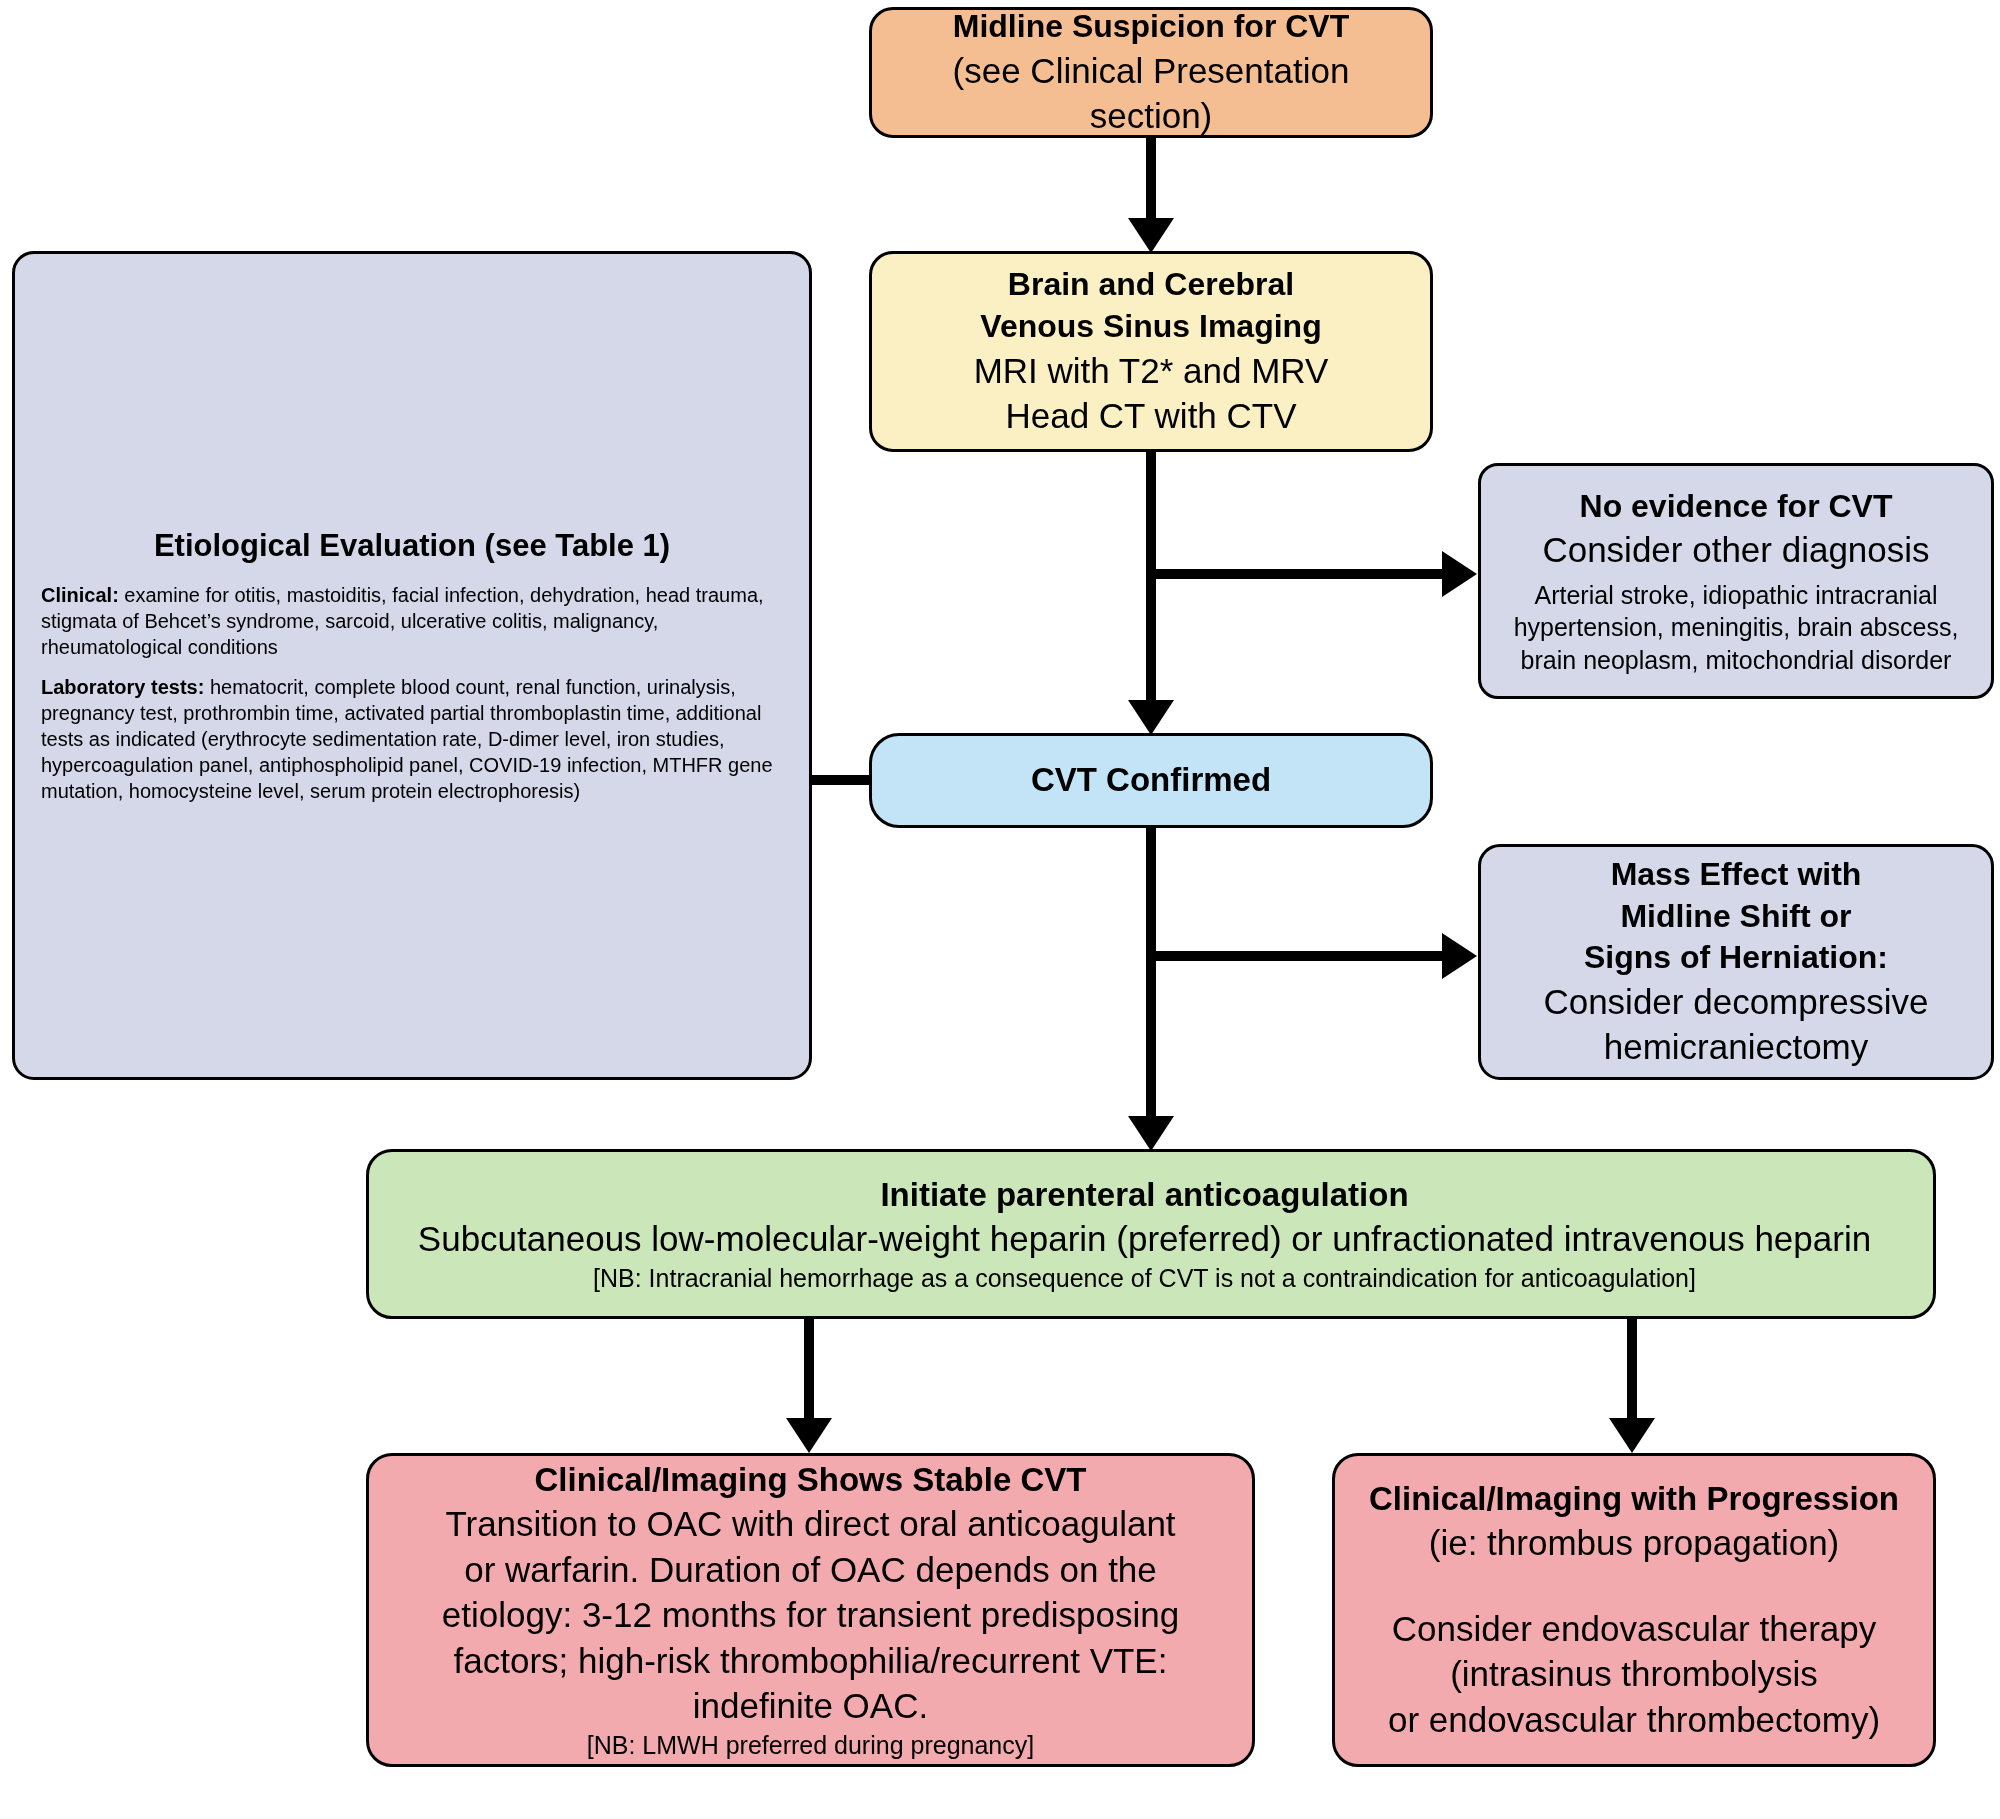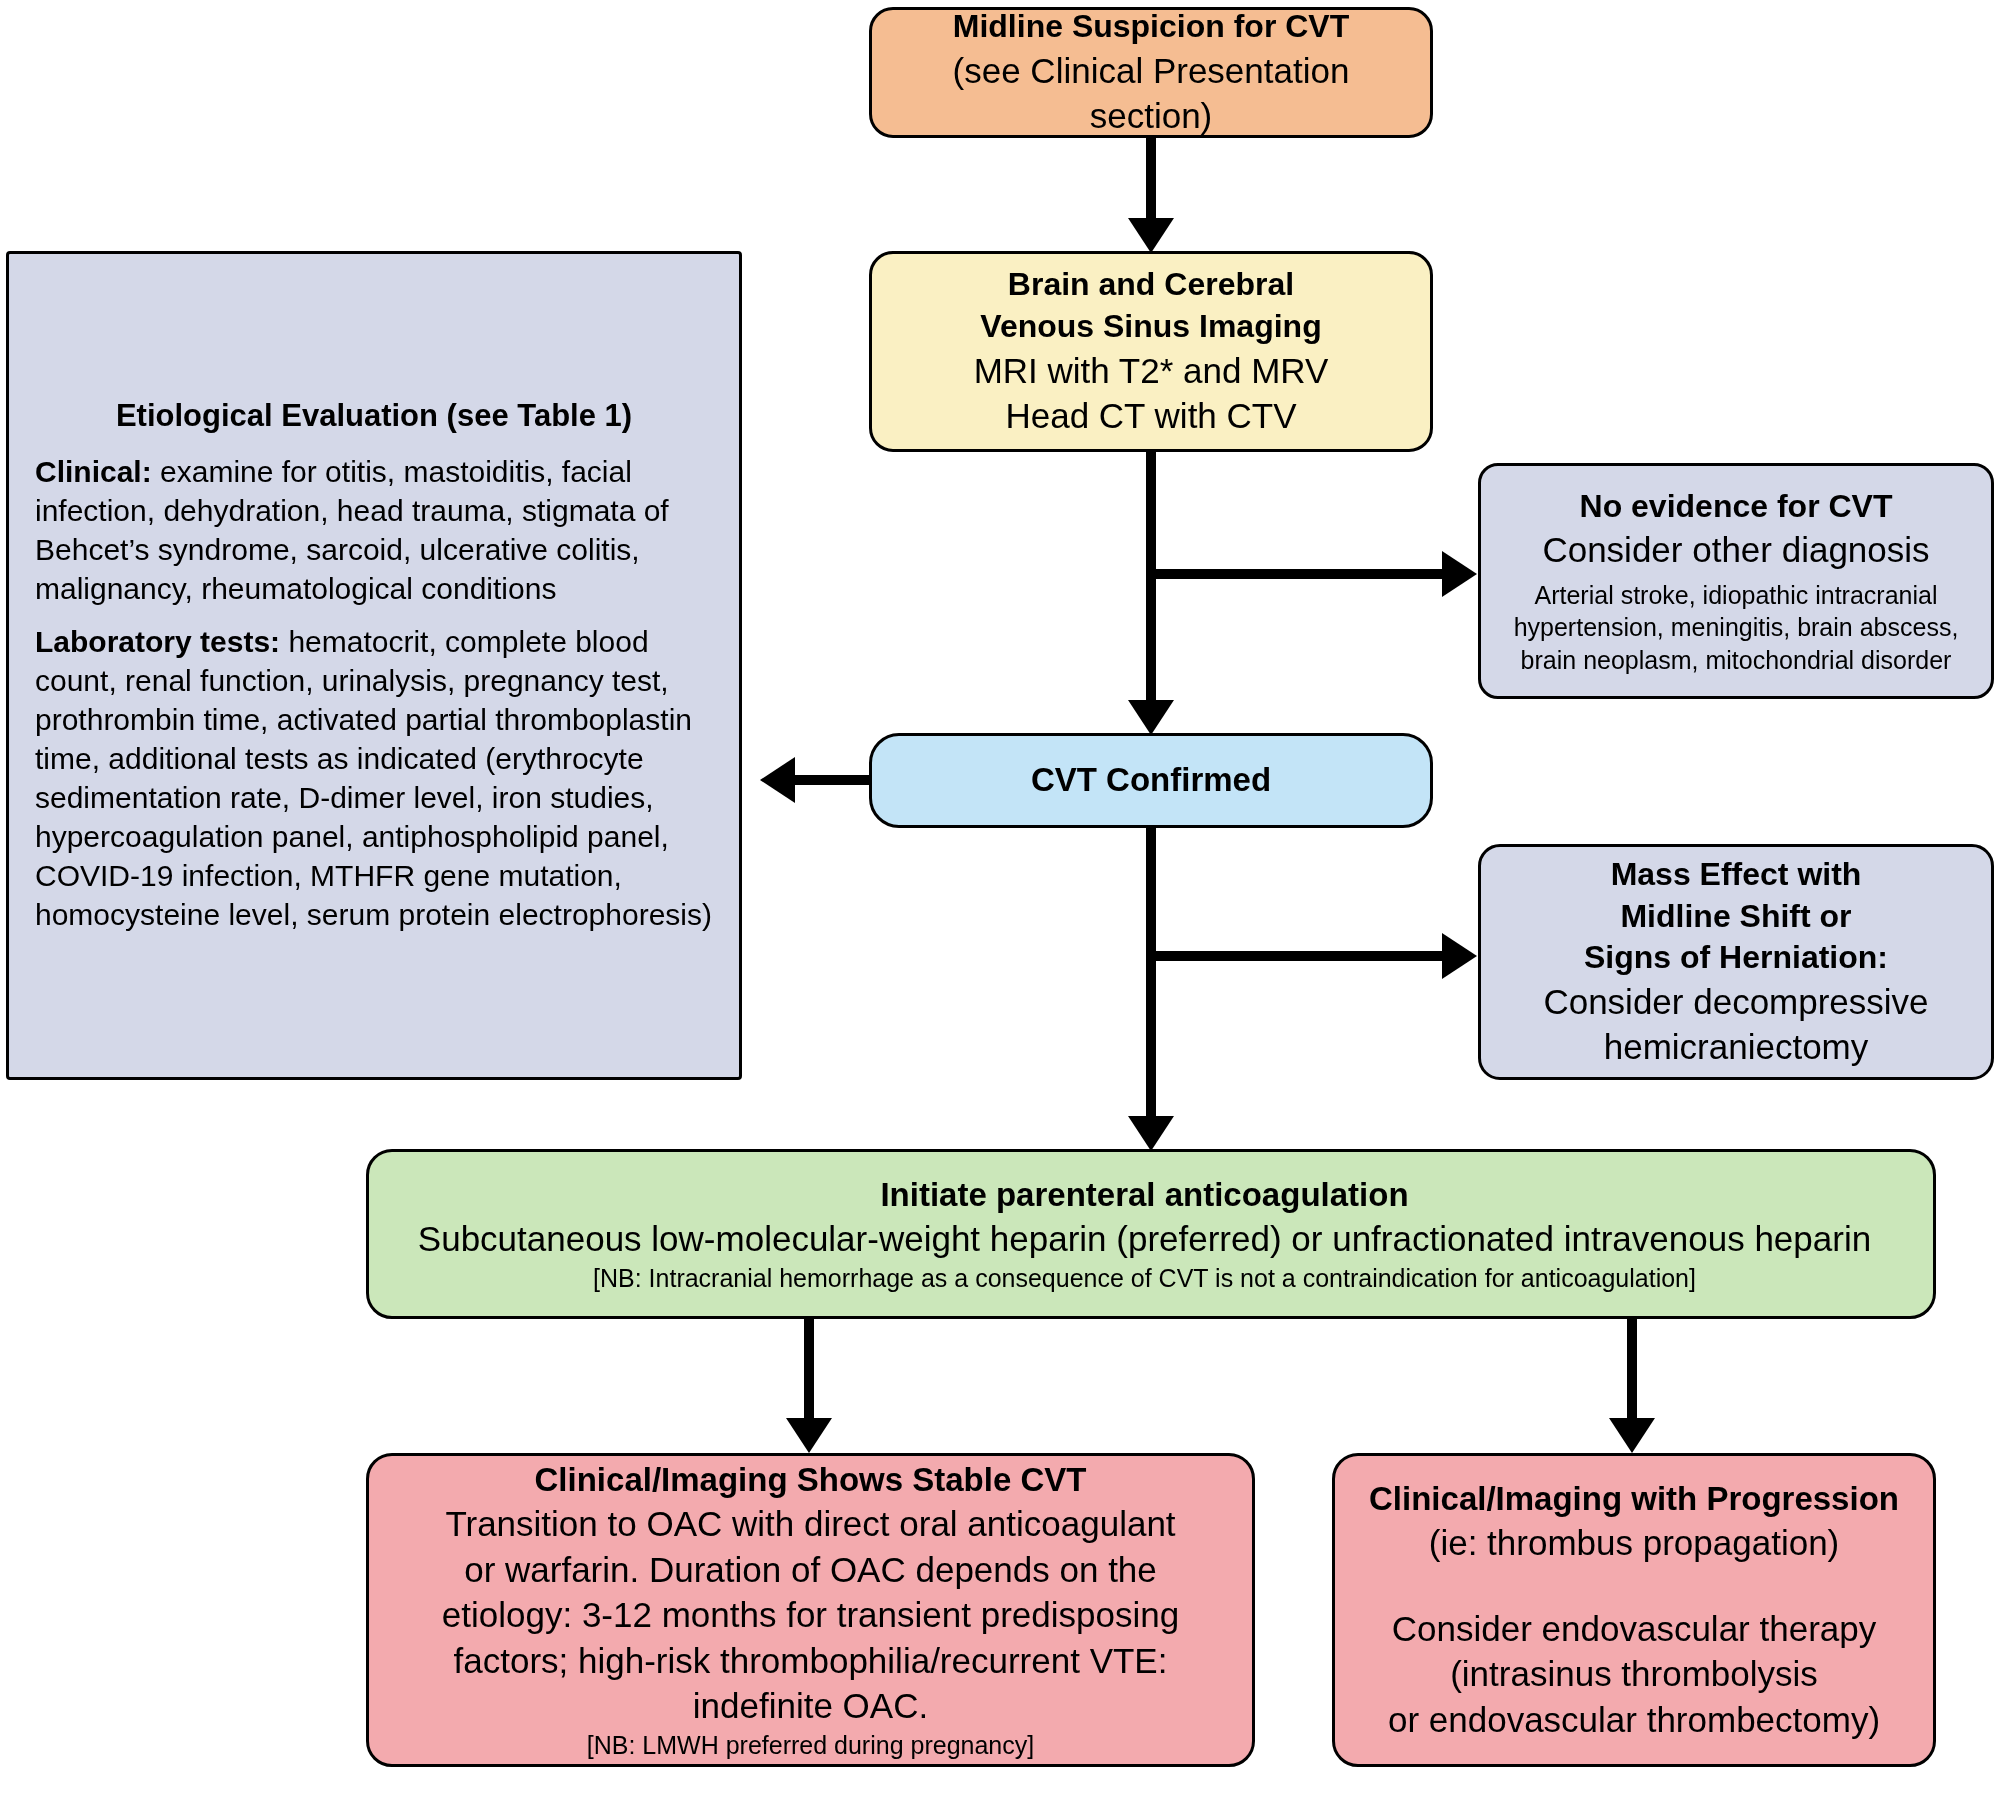--- a/index.html
+++ b/index.html
@@ -35,21 +35,21 @@
     text-align: center;
     padding: 14px 22px;
   }
   .title { font-weight: bold; font-size: 32px; line-height: 1.3; }
   .title-lg { font-weight: bold; font-size: 33px; line-height: 1.3; }
   .body { font-size: 35px; line-height: 1.3; }
   .small { font-size: 25px; line-height: 1.3; }
   .prewrap { white-space: pre-line; }
   .etio-title { font-weight: bold; font-size: 31px; width: 100%; text-align: center; margin-bottom: 4px; }
   .etio-box { justify-content: center; align-items: flex-start; text-align: left; padding: 18px 26px; }
-  .para { font-size: 30px; line-height: 1.3; margin-top: 14px; }
+  .para { font-size: 20px; line-height: 1.3; margin-top: 14px; }
   .lead { font-weight: bold; }
   .gap-sm { margin-top: 6px; }
   .gap-lg { margin-top: 40px; }
 </style>
 </head>
 <body>
 
 <div class="canvas">
 
   <svg class="arrows" viewBox="0 0 2000 1819">
@@ -102,21 +102,21 @@
   <div class="box" style="left: 1478px; top: 463px; width: 516px; height: 236px; border-radius: 20px; background-color: rgb(212, 216, 232);">
     <div class="title">No evidence for CVT</div>
     <div class="body">Consider other diagnosis</div>
     <div class="small gap-sm">Arterial stroke, idiopathic intracranial hypertension, meningitis, brain abscess, brain neoplasm, mitochondrial disorder</div>
   </div>
 
   <div class="box" style="left: 869px; top: 733px; width: 564px; height: 95px; border-radius: 30px; background-color: rgb(195, 228, 247); text-align: right;">
     <div class="title-lg">CVT Confirmed</div>
   </div>
 
-  <div class="box etio-box" style="left: 6px; top: 251px; width: 736px; height: 829px; border-radius: 4px; background-color: rgb(212, 216, 232);">
+  <div class="box etio-box" style="left: 12px; top: 251px; width: 800px; height: 829px; border-radius: 22px; background-color: rgb(212, 216, 232);">
     <div class="etio-title">Etiological Evaluation (see Table 1)</div>
     <p class="para"><span class="lead">Clinical:</span><span> examine for otitis, mastoiditis, facial infection, dehydration, head trauma, stigmata of Behcet’s syndrome, sarcoid, ulcerative colitis, malignancy, rheumatological conditions</span></p>
     <p class="para"><span class="lead">Laboratory tests:</span><span> hematocrit, complete blood count, renal function, urinalysis, pregnancy test, prothrombin time, activated partial thromboplastin time, additional tests as indicated (erythrocyte sedimentation rate, D-dimer level, iron studies, hypercoagulation panel, antiphospholipid panel, COVID-19 infection, MTHFR gene mutation, homocysteine level, serum protein electrophoresis)</span></p>
   </div>
 
   <div class="box" style="left: 1478px; top: 844px; width: 516px; height: 236px; border-radius: 22px; background-color: rgb(212, 216, 232);">
     <div class="title prewrap">Mass Effect with
 Midline Shift or
 Signs of Herniation:</div>
     <div class="body prewrap">Consider decompressive

